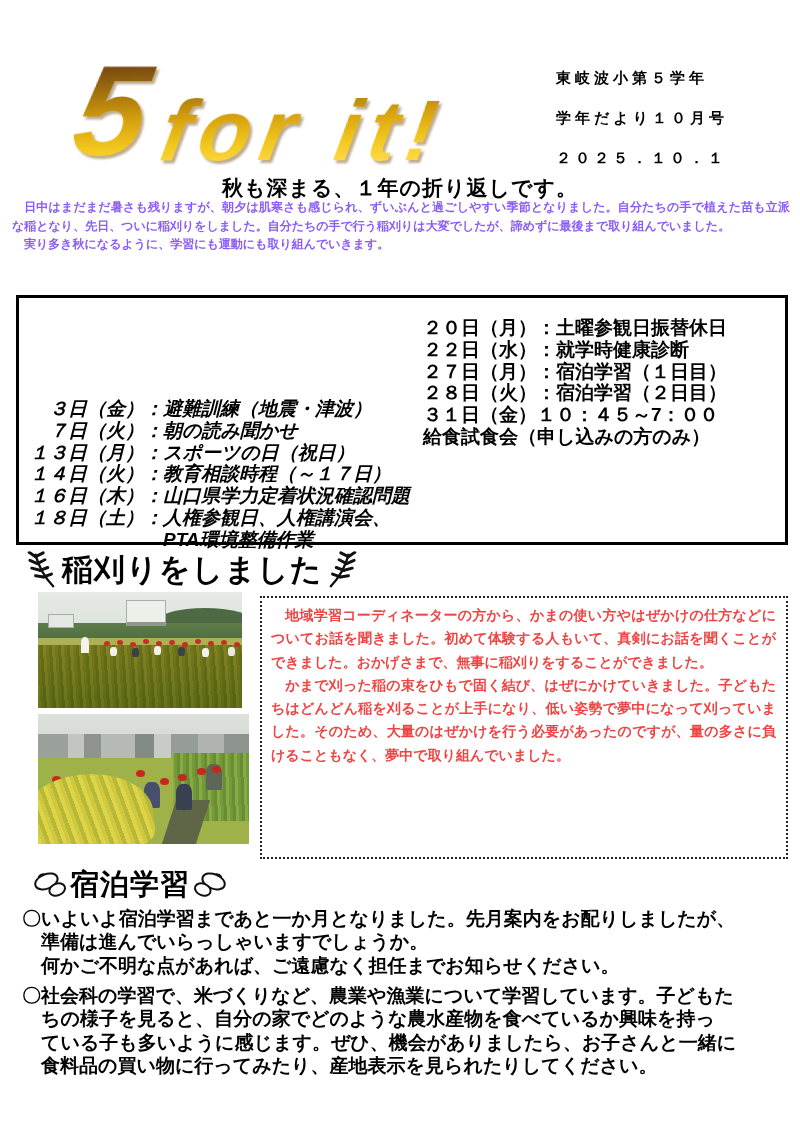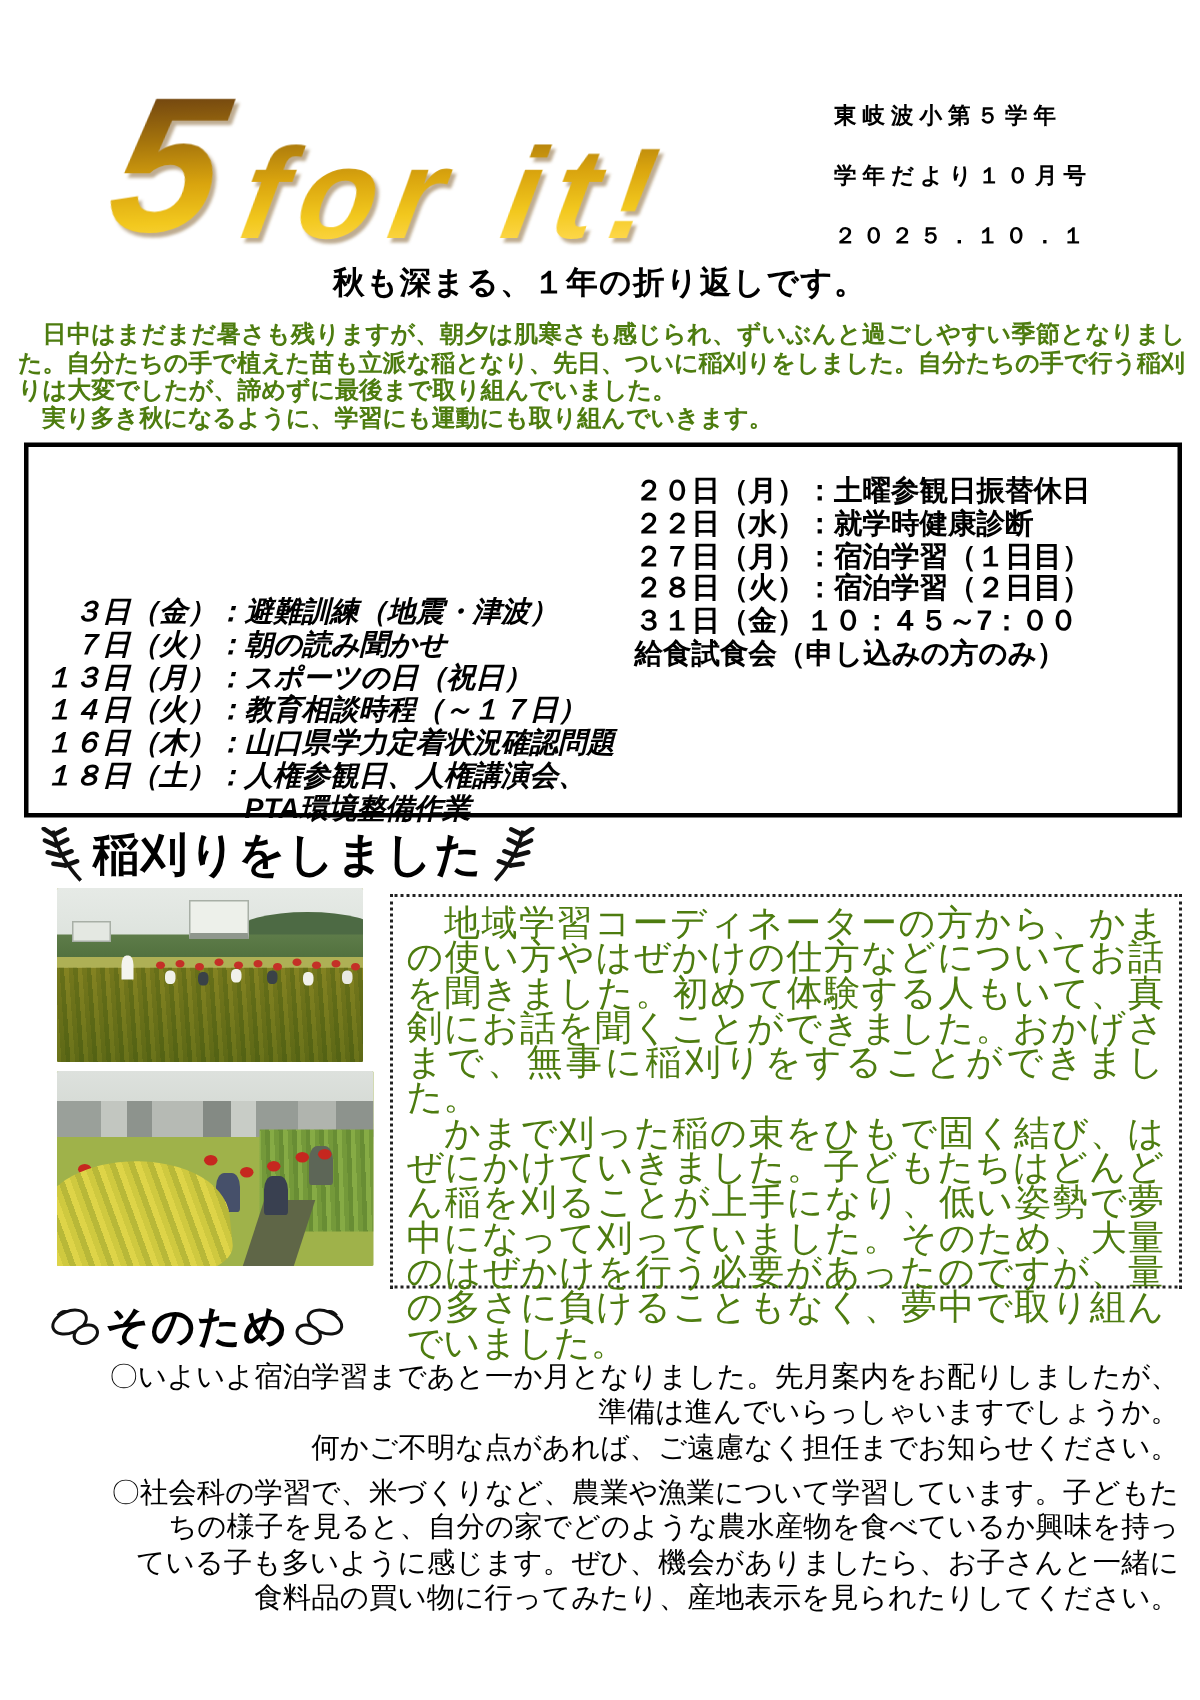--- a/index.html
+++ b/index.html
@@ -22,23 +22,23 @@
     position:absolute; right:14px; top:58px; width:230px; text-align:left;
     font-weight:bold; font-size:15px; line-height:40px; letter-spacing:4px; color:#000;
   }
 
   
   .headline {
     position:absolute; left:0; top:174px; width:800px; text-align:center;
     font-size:21px; font-weight:bold; letter-spacing:1px; color:#000;
   }
   .intro {
-    position:absolute; left:12px; top:215px; width:778px;
-    font-size:16px; font-weight:bold; line-height:18.5px;
-    white-space:pre-line; text-align:justify; color:#4d7c0f;
+    position:absolute; left:12px; top:198px; width:778px;
+    font-size:12px; font-weight:bold; line-height:18.5px;
+    white-space:pre-line; text-align:justify; color:#8b5cf6;
   }
 
   
   .schedule-box {
     position:absolute; left:16px; top:295px; width:772px; height:250px;
     border:3px solid #000; background:#fff;
   }
   .sched-col { position:absolute; font-size:19px; font-weight:bold; line-height:21.8px; white-space:pre-line; color:#000; }
   .sched-left  { left:11px;  top:100px;  width:400px;font-style:italic; }
   .sched-right { left:404px; top:19px;  width:365px; }
@@ -92,36 +92,36 @@
     background:repeating-linear-gradient(76deg,#ded448 0 4px,#cfc93f 4px 8px,#b8b838 8px 12px);
     border-radius:45% 55% 20% 20%; transform:rotate(-6deg); }
   .p2-path { right:22%; bottom:0; width:16%; height:34%; background:#5f6647; transform:skewX(-18deg); }
 
   
   .dashed-box {
     position:absolute; left:260px; top:596px; width:528px; height:263px;
     border:2px dotted #222; padding:6px 10px 6px 9px; background:#fff;
   }
   .dashed-box p {
-    font-size:24px; font-weight:normal; line-height:23.3px;
-    white-space:pre-line; text-align:justify; color:#4d7c0f;
+    font-size:14px; font-weight:bold; line-height:23.3px;
+    white-space:pre-line; text-align:justify; color:#ef4444;
   }
 
   
   .notice-heading {
     position:absolute; left:32px; top:863px; height:44px;
     display:flex; align-items:center; gap:2px;
     font-size:29px; font-weight:bold; letter-spacing:1px; color:#000;
   }
   .potato-icon { width:36px; height:30px; }
   .potato-icon.right { transform:scaleX(-1); }
   .bullet {
     position:absolute; left:22px; width:764px;
-    font-size:19px; font-weight:normal; line-height:23.3px;
-    white-space:pre-line; color:#000;text-align:right;
+    font-size:19px; font-weight:bold; line-height:23.3px;
+    white-space:pre-line; color:#000;
   }
   .bullet-1 { top:907px; }
   .bullet-2 { top:984px; }
 </style>
 </head>
 <body>
 
 <div class="page">
 
   <div class="logo">
@@ -209,21 +209,21 @@
     <p>　地域学習コーディネーターの方から、かまの使い方やはぜかけの仕方などについてお話を聞きました。初めて体験する人もいて、真剣にお話を聞くことができました。おかげさまで、無事に稲刈りをすることができました。</p>
     <p>　かまで刈った稲の束をひもで固く結び、はぜにかけていきました。子どもたちはどんどん稲を刈ることが上手になり、低い姿勢で夢中になって刈っていました。そのため、大量のはぜかけを行う必要があったのですが、量の多さに負けることもなく、夢中で取り組んでいました。</p>
   </div>
 
   <div class="notice-heading">
     <svg class="potato-icon" viewBox="0 0 40 32">
       <ellipse cx="16" cy="12" rx="13" ry="8" fill="#fff" stroke="#111" stroke-width="2.2" transform="rotate(-22 16 12)"></ellipse>
       <ellipse cx="28" cy="21" rx="9" ry="6.5" fill="#fff" stroke="#111" stroke-width="2.2" transform="rotate(-22 28 21)"></ellipse>
       <path d="M7 7 q3 -4 7 -3" fill="none" stroke="#111" stroke-width="1.6"></path>
     </svg>
-    <span>そのため</span>
+    <span>宿泊学習</span>
     <svg class="potato-icon right" viewBox="0 0 40 32">
       <ellipse cx="16" cy="12" rx="13" ry="8" fill="#fff" stroke="#111" stroke-width="2.2" transform="rotate(-22 16 12)"></ellipse>
       <ellipse cx="28" cy="21" rx="9" ry="6.5" fill="#fff" stroke="#111" stroke-width="2.2" transform="rotate(-22 28 21)"></ellipse>
       <path d="M7 7 q3 -4 7 -3" fill="none" stroke="#111" stroke-width="1.6"></path>
     </svg>
   </div>
   <p class="bullet bullet-1">〇いよいよ宿泊学習まであと一か月となりました。先月案内をお配りしましたが、
 　準備は進んでいらっしゃいますでしょうか。
 　何かご不明な点があれば、ご遠慮なく担任までお知らせください。</p>
   <p class="bullet bullet-2">〇社会科の学習で、米づくりなど、農業や漁業について学習しています。子どもた

